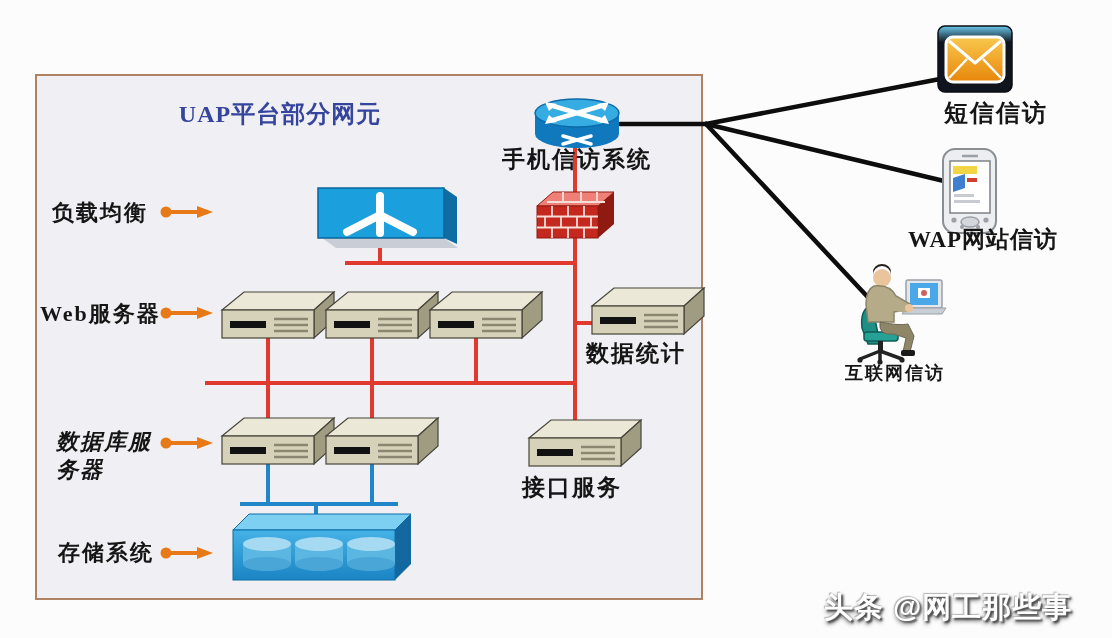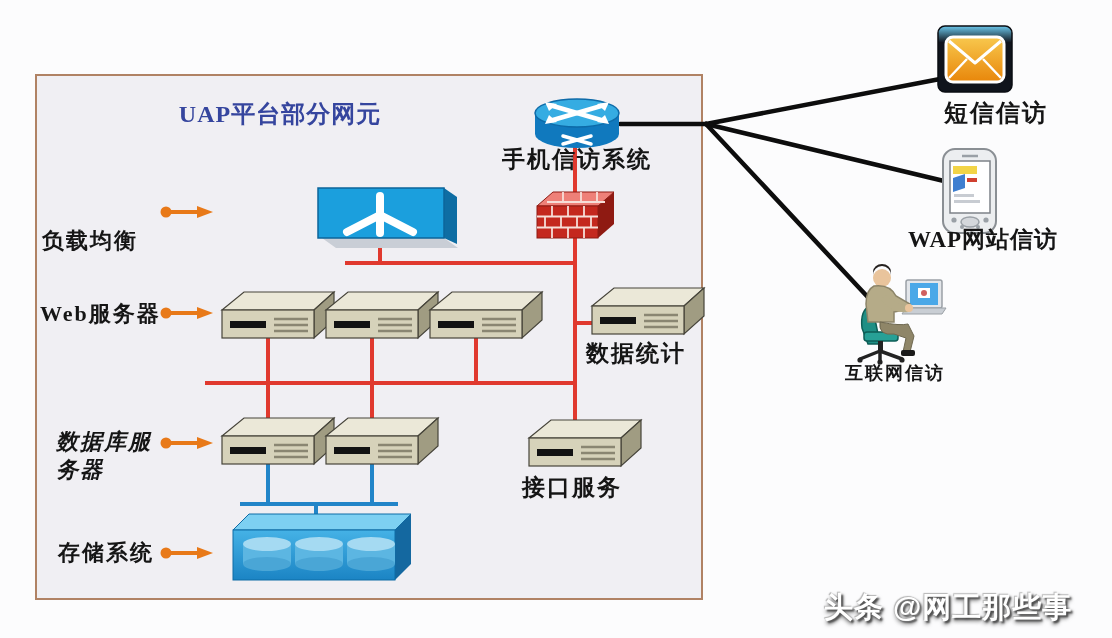--- a/index.html
+++ b/index.html
@@ -70,21 +70,21 @@
     </g>
 
     <g stroke="#0d0d0d" stroke-width="4.5" fill="none" stroke-linecap="round">
       <line x1="620" y1="124" x2="706" y2="124"></line>
       <line x1="706" y1="124" x2="940" y2="79"></line>
       <line x1="706" y1="124" x2="944" y2="181"></line>
       <line x1="706" y1="124" x2="878" y2="308"></line>
     </g>
   </svg>
 
-  <div class="lbl" style="left:42px; top:199px;margin-top:28px;">负载均衡</div>
+  <div class="lbl" style="left:52px; top:199px;">负载均衡</div>
   <div class="lbl" style="left:40px; top:300px;">Web服务器</div>
   <div class="lbl" style="left:56px; top:428px; width:110px;font-style:italic;">数据库服务器</div>
   <div class="lbl" style="left:58px; top:539px;">存储系统</div>
 
   <svg class="arrow" style="left:160px; top:204px;" viewBox="0 0 54 16">
     <circle cx="6" cy="8" r="5.5" fill="#e87918"></circle>
       <line x1="10" y1="8" x2="38" y2="8" stroke="#e87918" stroke-width="4"></line>
       <polygon points="37,2 53,8 37,14" fill="#e87918"></polygon>
   </svg>
   <svg class="arrow" style="left:160px; top:305px;" viewBox="0 0 54 16">

